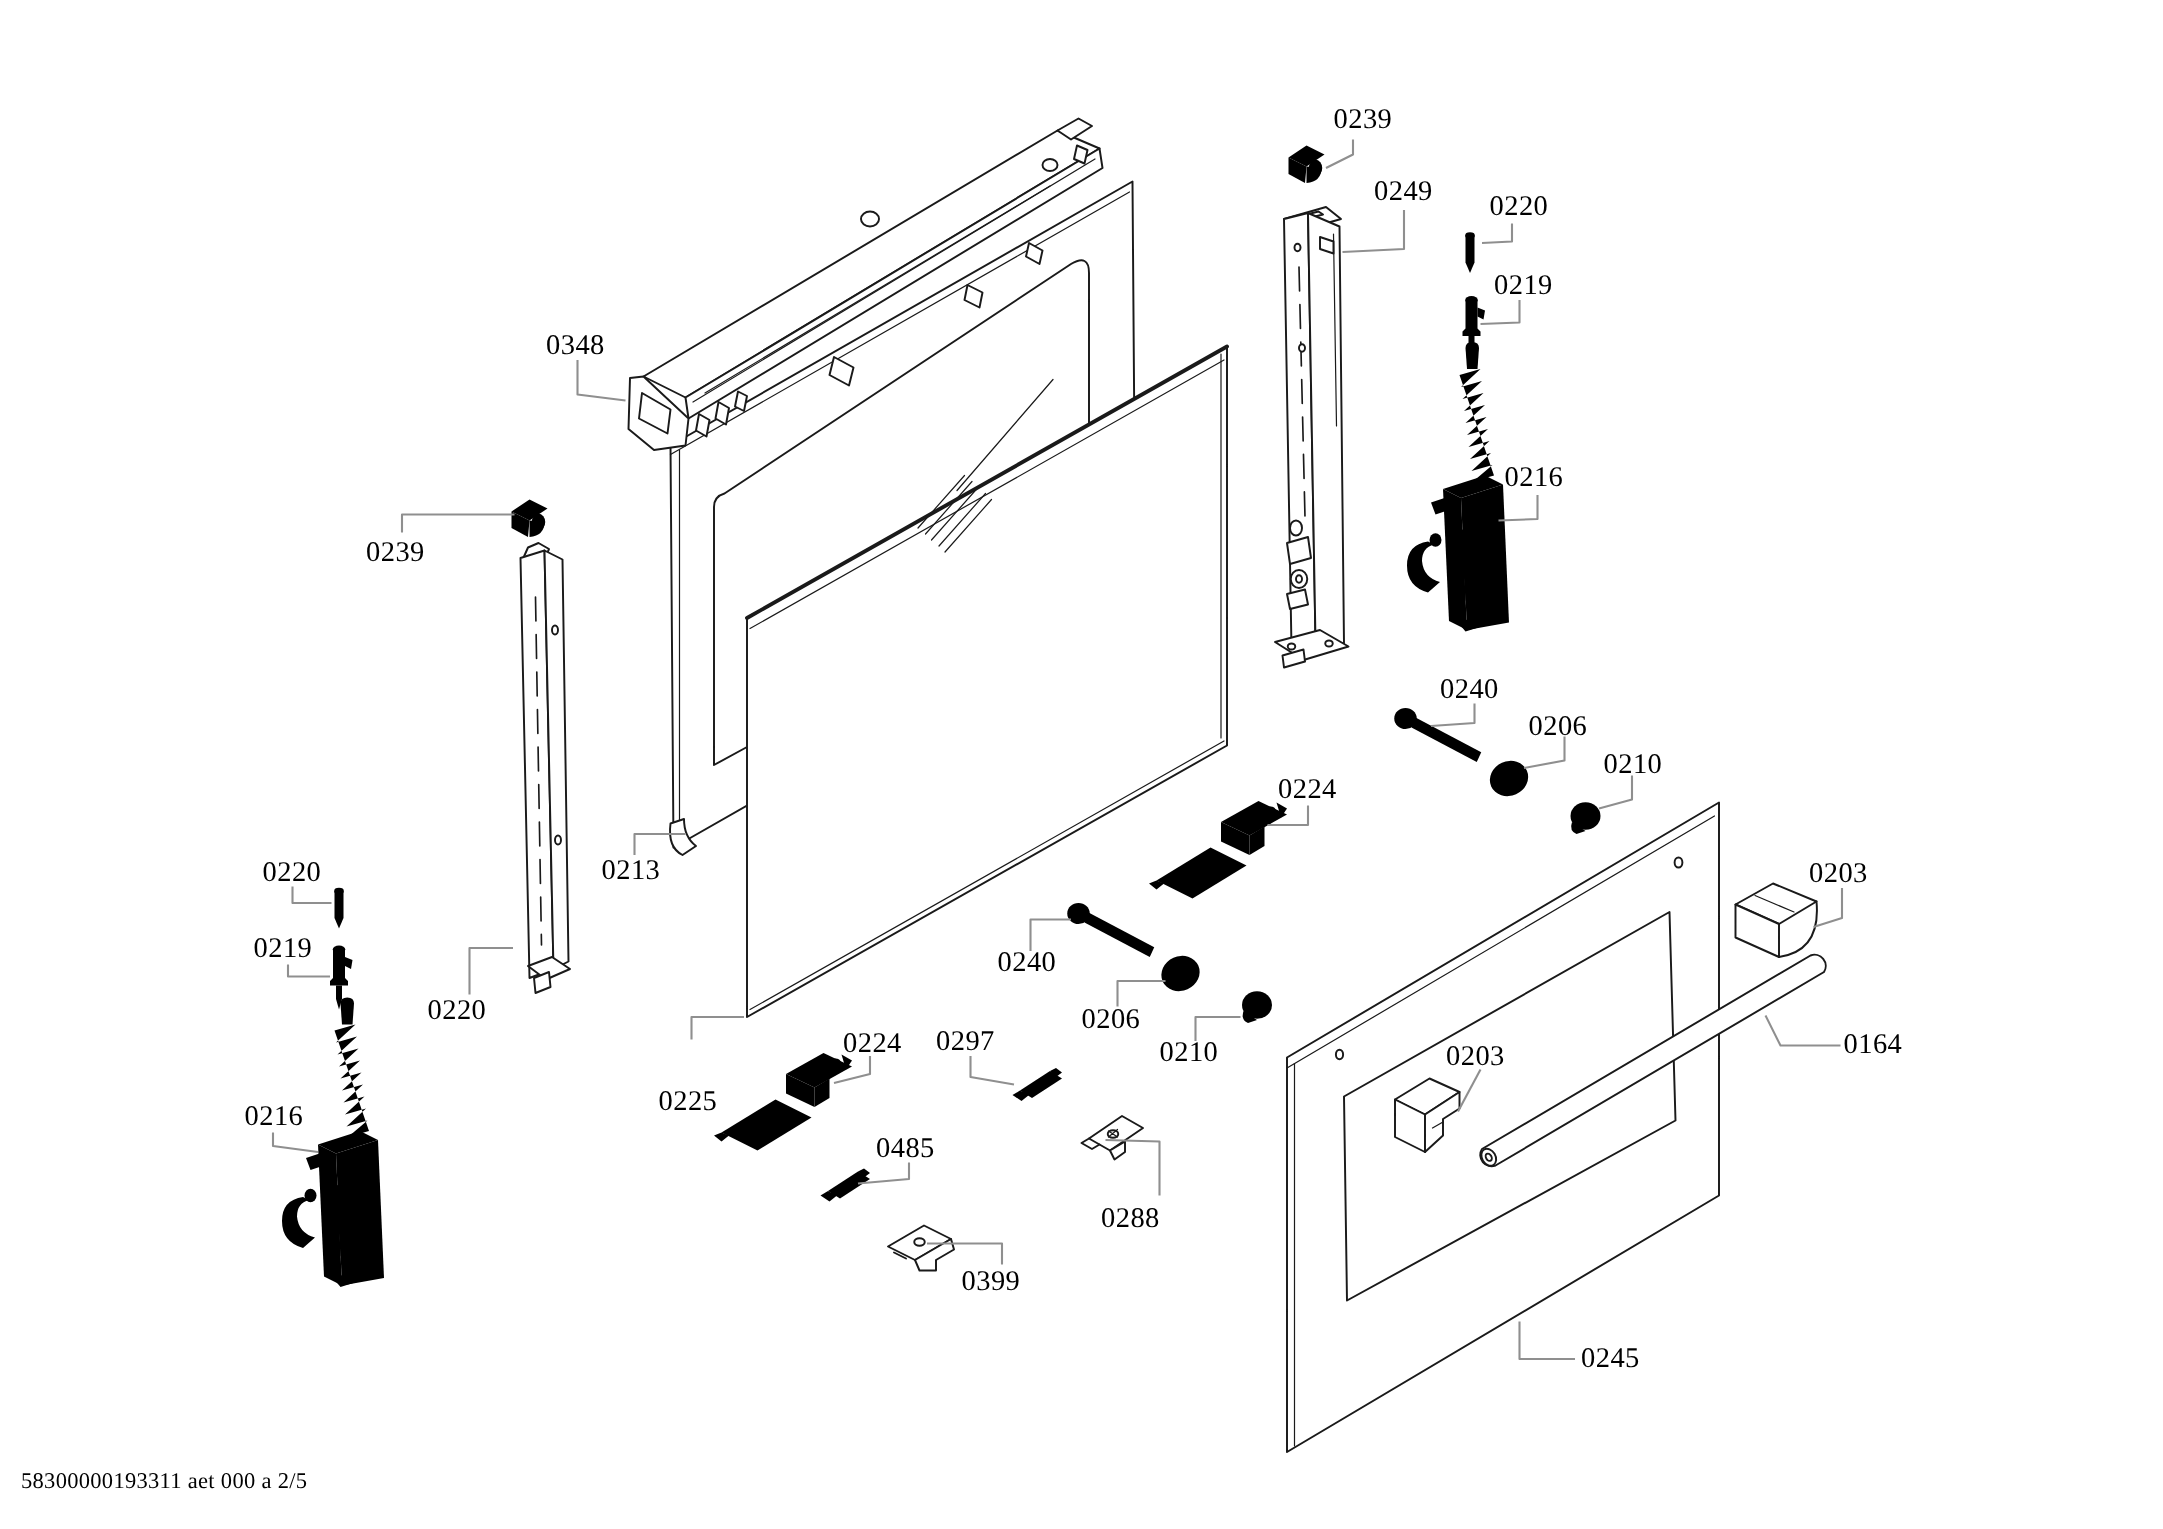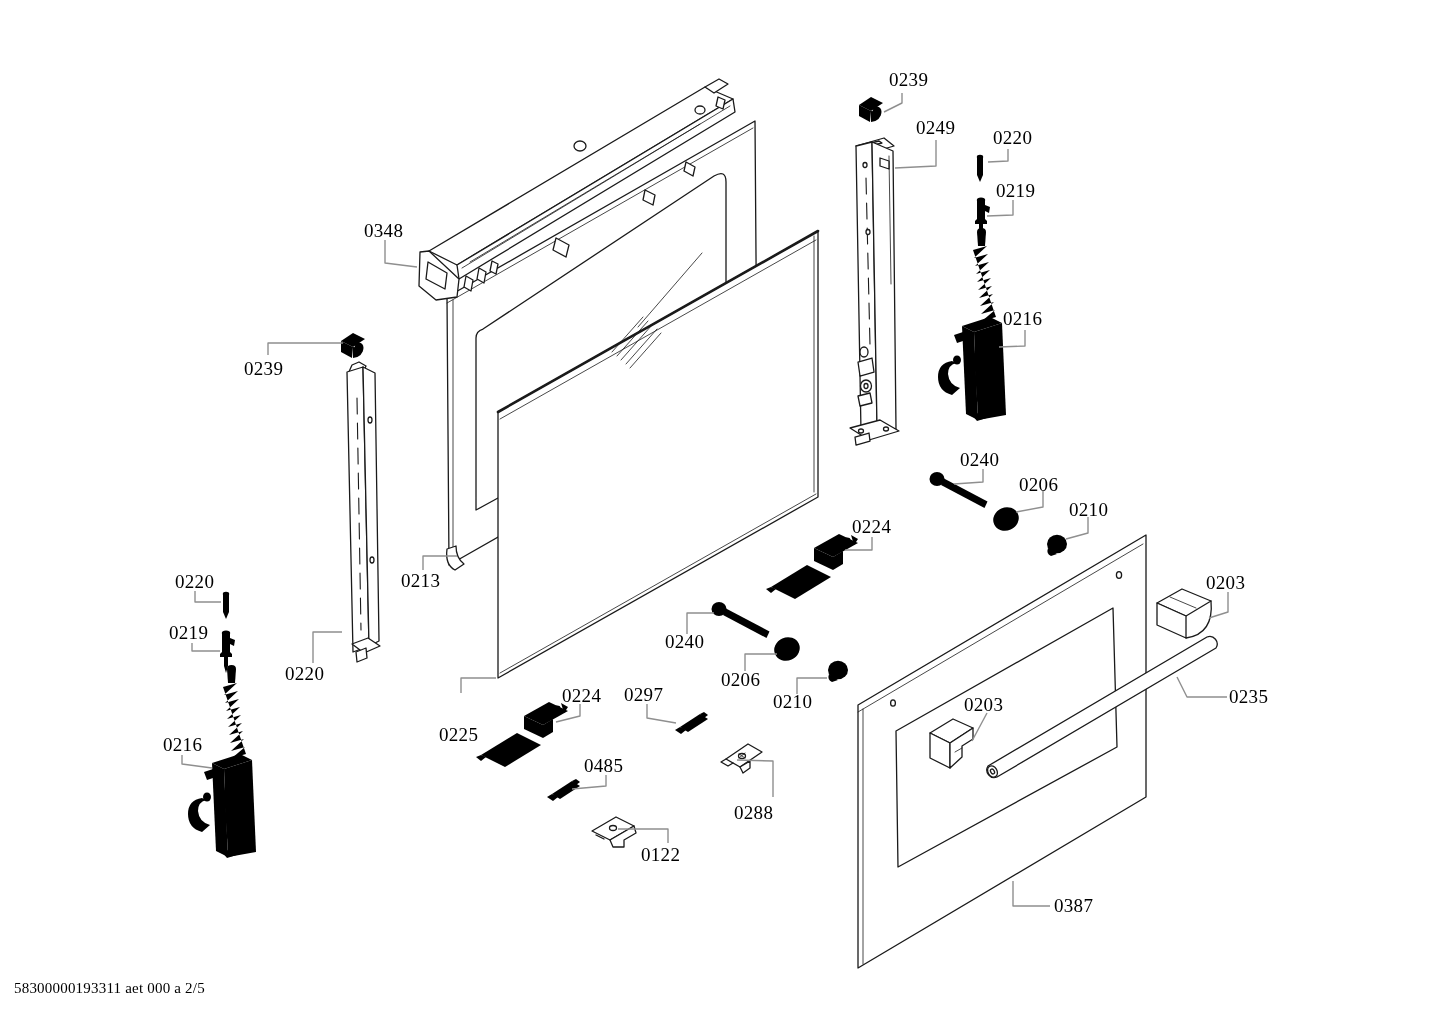--- a/index.html
+++ b/index.html
@@ -325,28 +325,28 @@
   <div class="callout" style="left:244px;top:359px">0239</div>
   <div class="callout" style="left:285px;top:664px">0220</div>
   <div class="callout" style="left:175px;top:572px">0220</div>
   <div class="callout" style="left:169px;top:623px">0219</div>
   <div class="callout" style="left:163px;top:735px">0216</div>
   <div class="callout" style="left:401px;top:571px">0213</div>
   <div class="callout" style="left:439px;top:725px">0225</div>
   <div class="callout" style="left:562px;top:686px">0224</div>
   <div class="callout" style="left:624px;top:685px">0297</div>
   <div class="callout" style="left:584px;top:756px">0485</div>
-  <div class="callout" style="left:641px;top:845px">0122</div>
+  <div class="callout" style="left:641px;top:845px">0399</div>
   <div class="callout" style="left:734px;top:803px">0288</div>
   <div class="callout" style="left:665px;top:632px">0240</div>
   <div class="callout" style="left:721px;top:670px">0206</div>
   <div class="callout" style="left:773px;top:692px">0210</div>
   <div class="callout" style="left:960px;top:450px">0240</div>
   <div class="callout" style="left:1019px;top:475px">0206</div>
   <div class="callout" style="left:1069px;top:500px">0210</div>
   <div class="callout" style="left:852px;top:517px">0224</div>
   <div class="callout" style="left:1206px;top:573px">0203</div>
   <div class="callout" style="left:964px;top:695px">0203</div>
-  <div class="callout" style="left:1229px;top:687px">0235</div>
-  <div class="callout" style="left:1054px;top:896px">0387</div>
+  <div class="callout" style="left:1229px;top:687px">0164</div>
+  <div class="callout" style="left:1054px;top:896px">0245</div>
 
   <div class="footer-text" style="left:14px;top:981px">58300000193311 aet 000 a 2/5</div>
 </div>
 
 </body></html>

